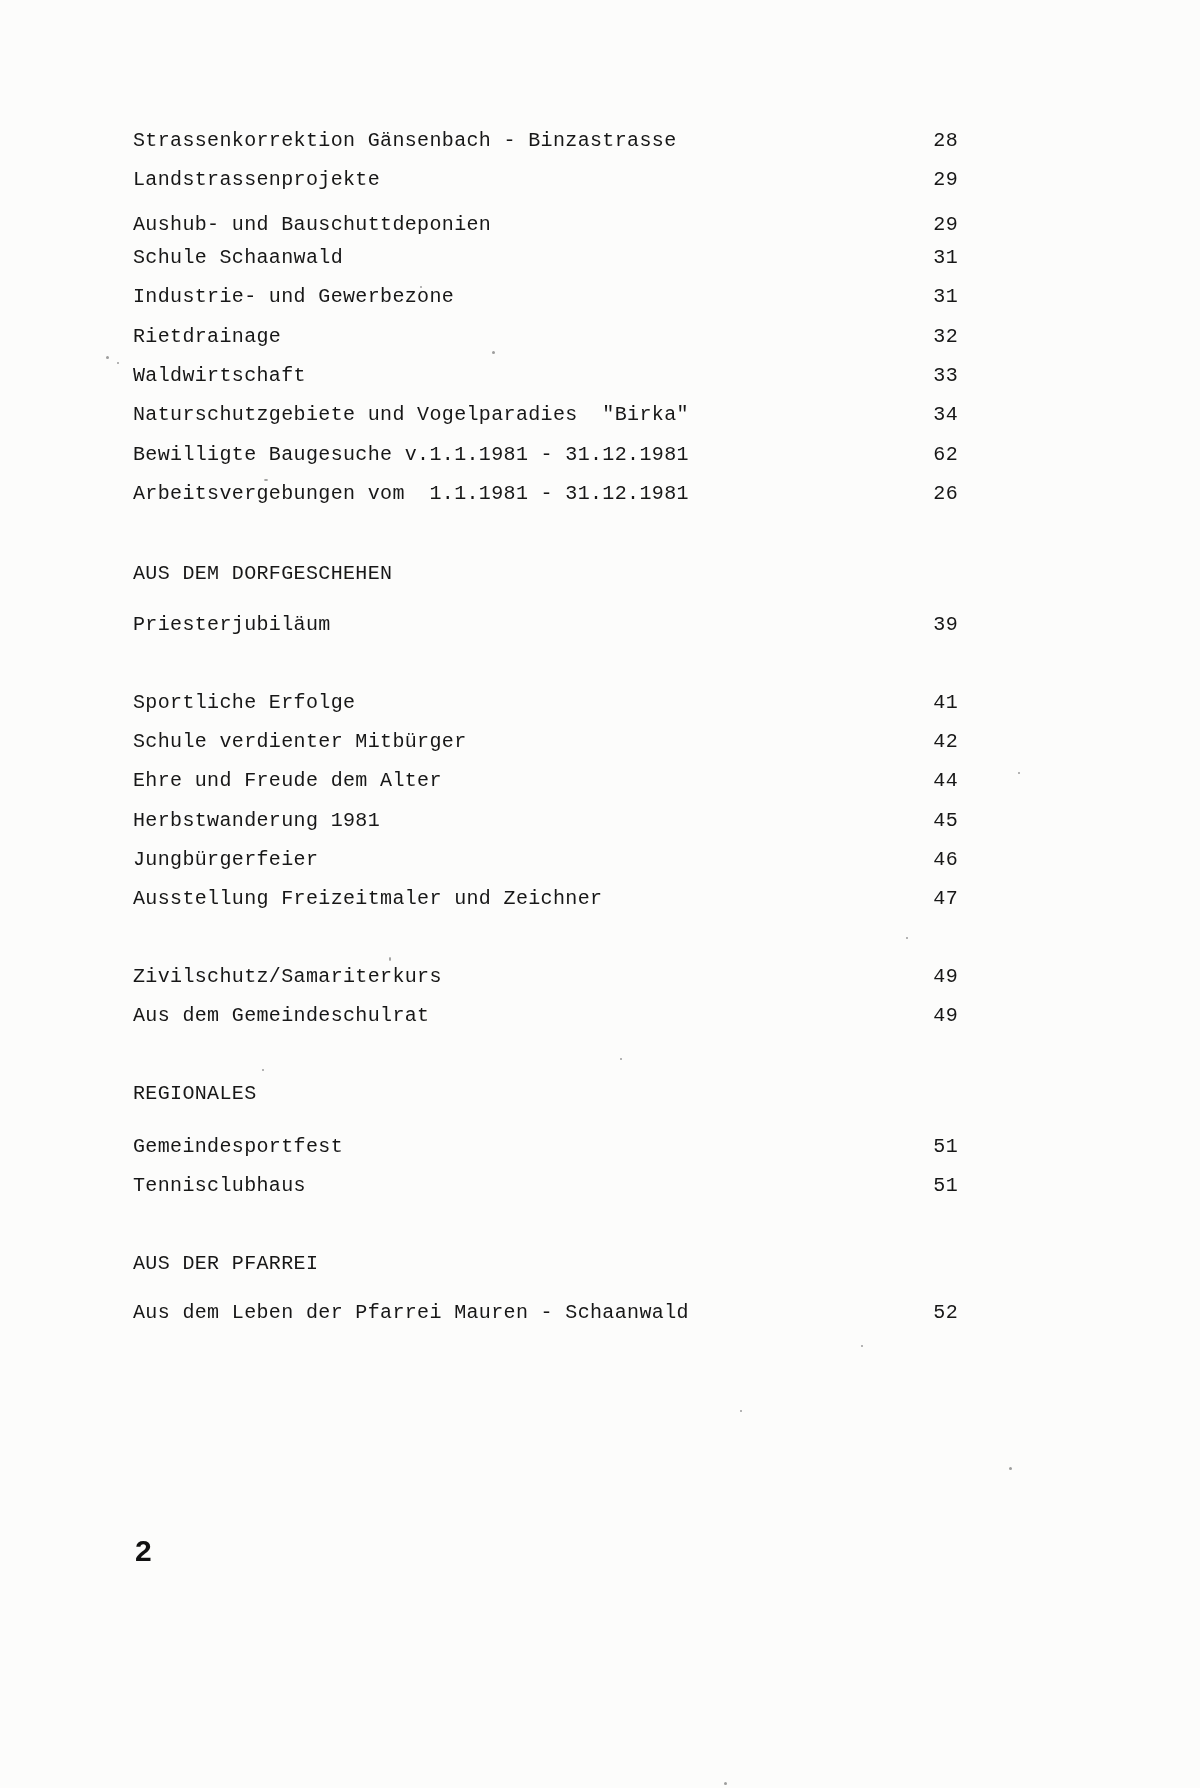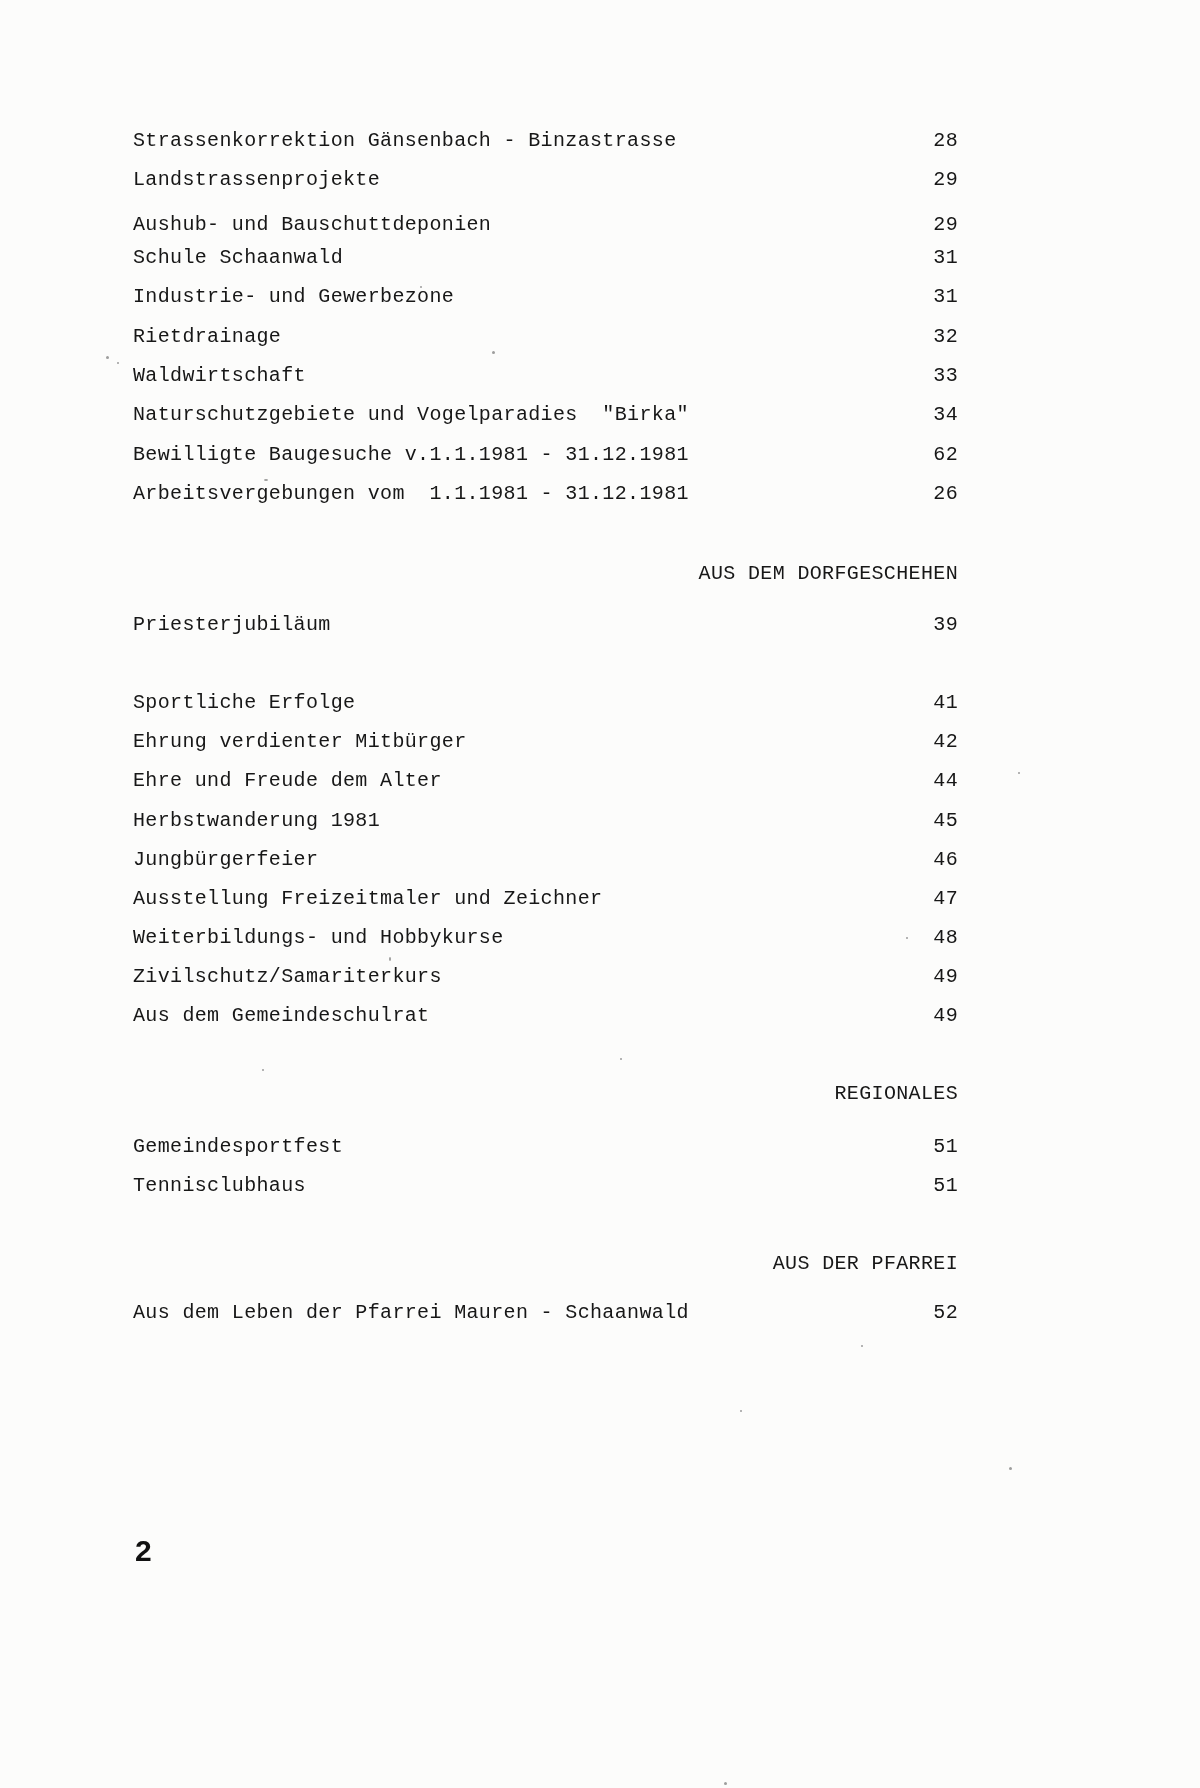--- a/index.html
+++ b/index.html
@@ -29,21 +29,21 @@
     letter-spacing: 0.35px;
     white-space: pre;
   }
   .row .title { text-align: left; }
   .row .pageno { text-align: right; }
   .section-header {
     position: absolute;
     left: 133px;
     width: 825px;
     display: flex;
-    justify-content: flex-end;
+    justify-content: flex-start;
     align-items: baseline;
     font-size: 20px;
     line-height: 24px;
     letter-spacing: 0.35px;
     white-space: pre;
   }
   .page-number {
     position: absolute;
     left: 135px;
     top: 1534px;
@@ -110,42 +110,38 @@
   </div>
   <div class="row" style="top:613px">
     <span class="title">Priesterjubiläum</span>
     <span class="pageno">39</span>
   </div>
   <div class="row" style="top:691px">
     <span class="title">Sportliche Erfolge</span>
     <span class="pageno">41</span>
   </div>
   <div class="row" style="top:730px">
-    <span class="title">Ehrung verdienter Mitbürger</span>
+    <span class="title">Schule verdienter Mitbürger</span>
     <span class="pageno">42</span>
   </div>
   <div class="row" style="top:769px">
     <span class="title">Ehre und Freude dem Alter</span>
     <span class="pageno">44</span>
   </div>
   <div class="row" style="top:809px">
     <span class="title">Herbstwanderung 1981</span>
     <span class="pageno">45</span>
   </div>
   <div class="row" style="top:848px">
     <span class="title">Jungbürgerfeier</span>
     <span class="pageno">46</span>
   </div>
   <div class="row" style="top:887px">
     <span class="title">Ausstellung Freizeitmaler und Zeichner</span>
     <span class="pageno">47</span>
-  </div>
-  <div class="row" style="top:926px">
-    <span class="title">Weiterbildungs- und Hobbykurse</span>
-    <span class="pageno">48</span>
   </div>
   <div class="row" style="top:965px">
     <span class="title">Zivilschutz/Samariterkurs</span>
     <span class="pageno">49</span>
   </div>
   <div class="row" style="top:1004px">
     <span class="title">Aus dem Gemeindeschulrat</span>
     <span class="pageno">49</span>
   </div>
 

